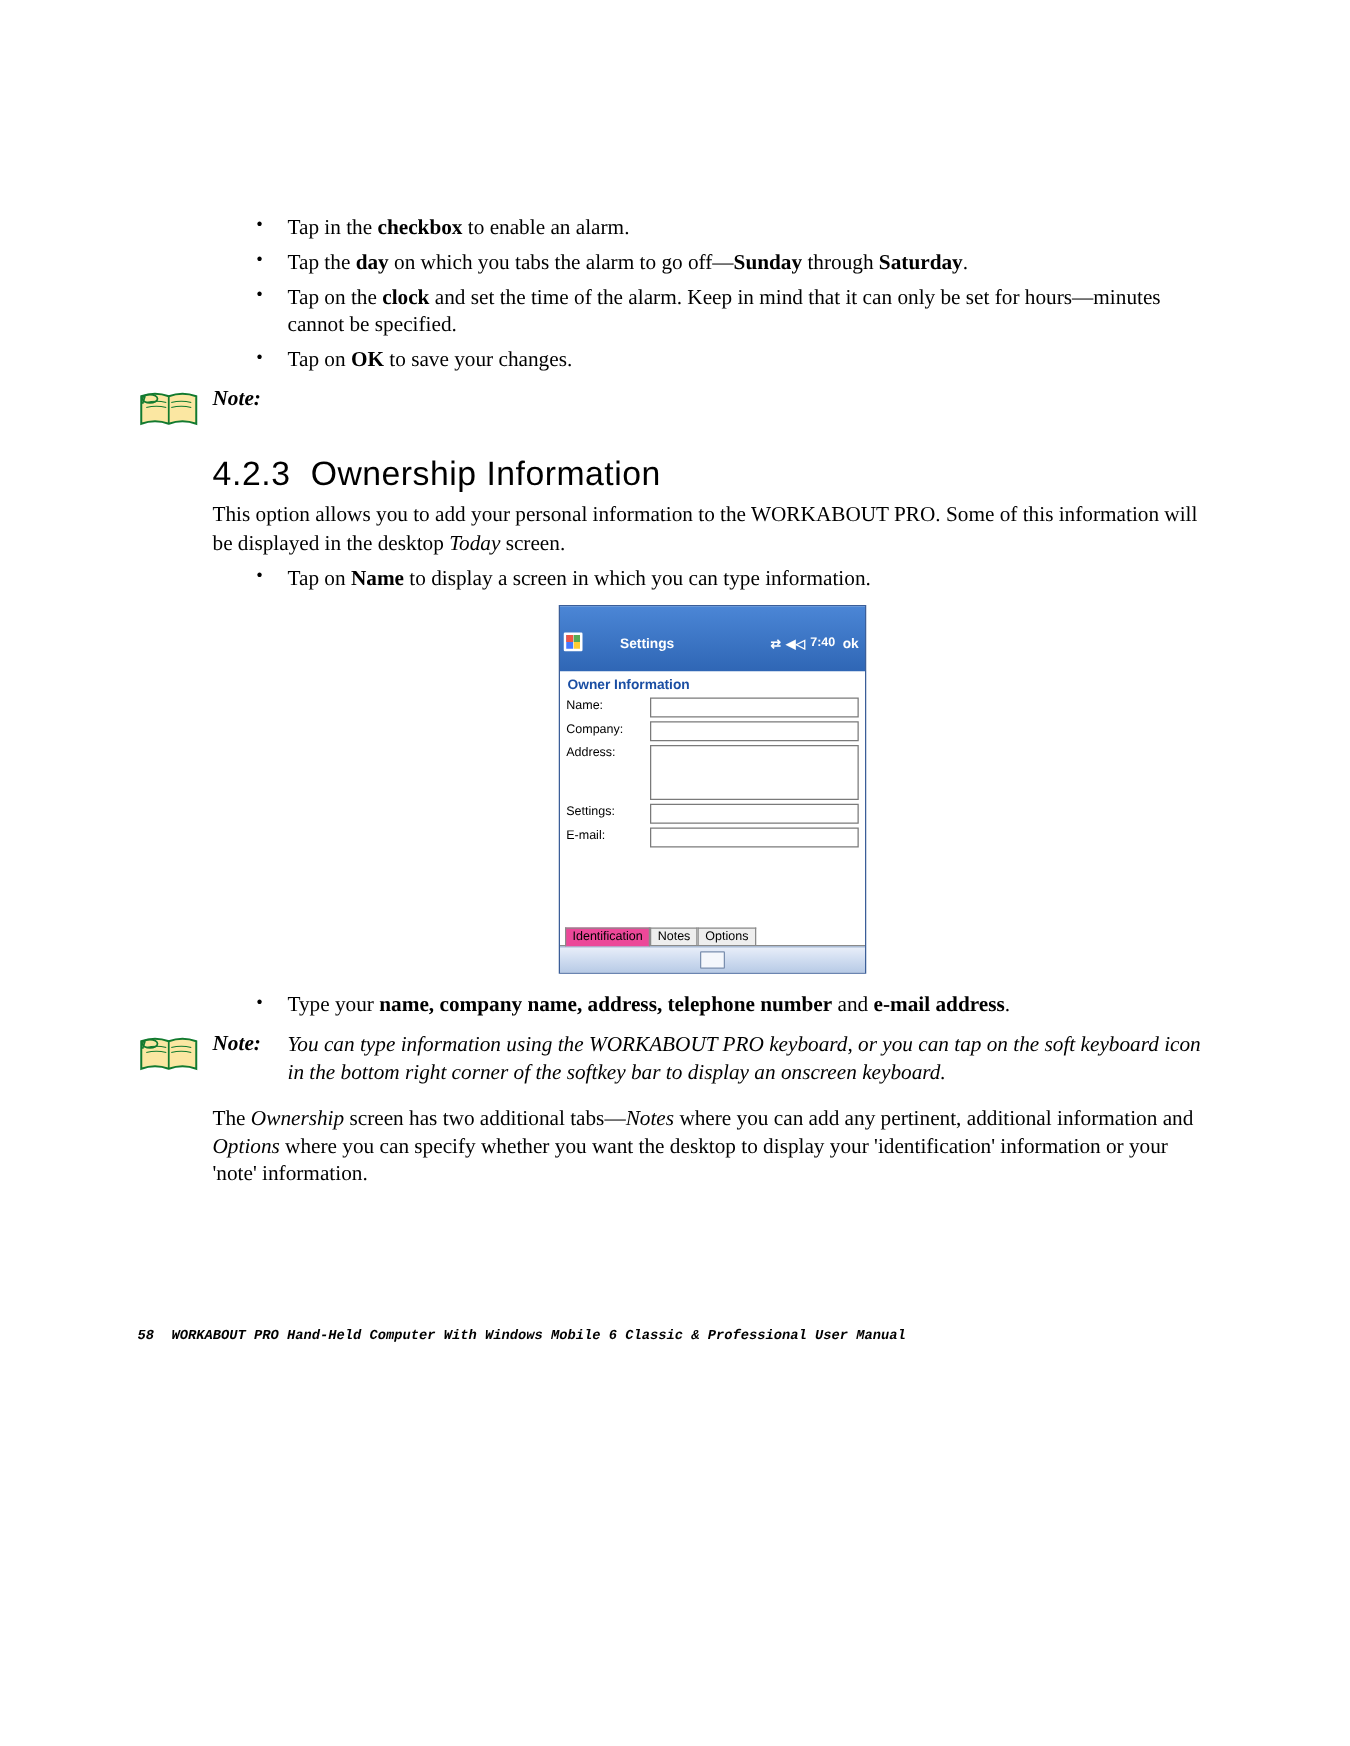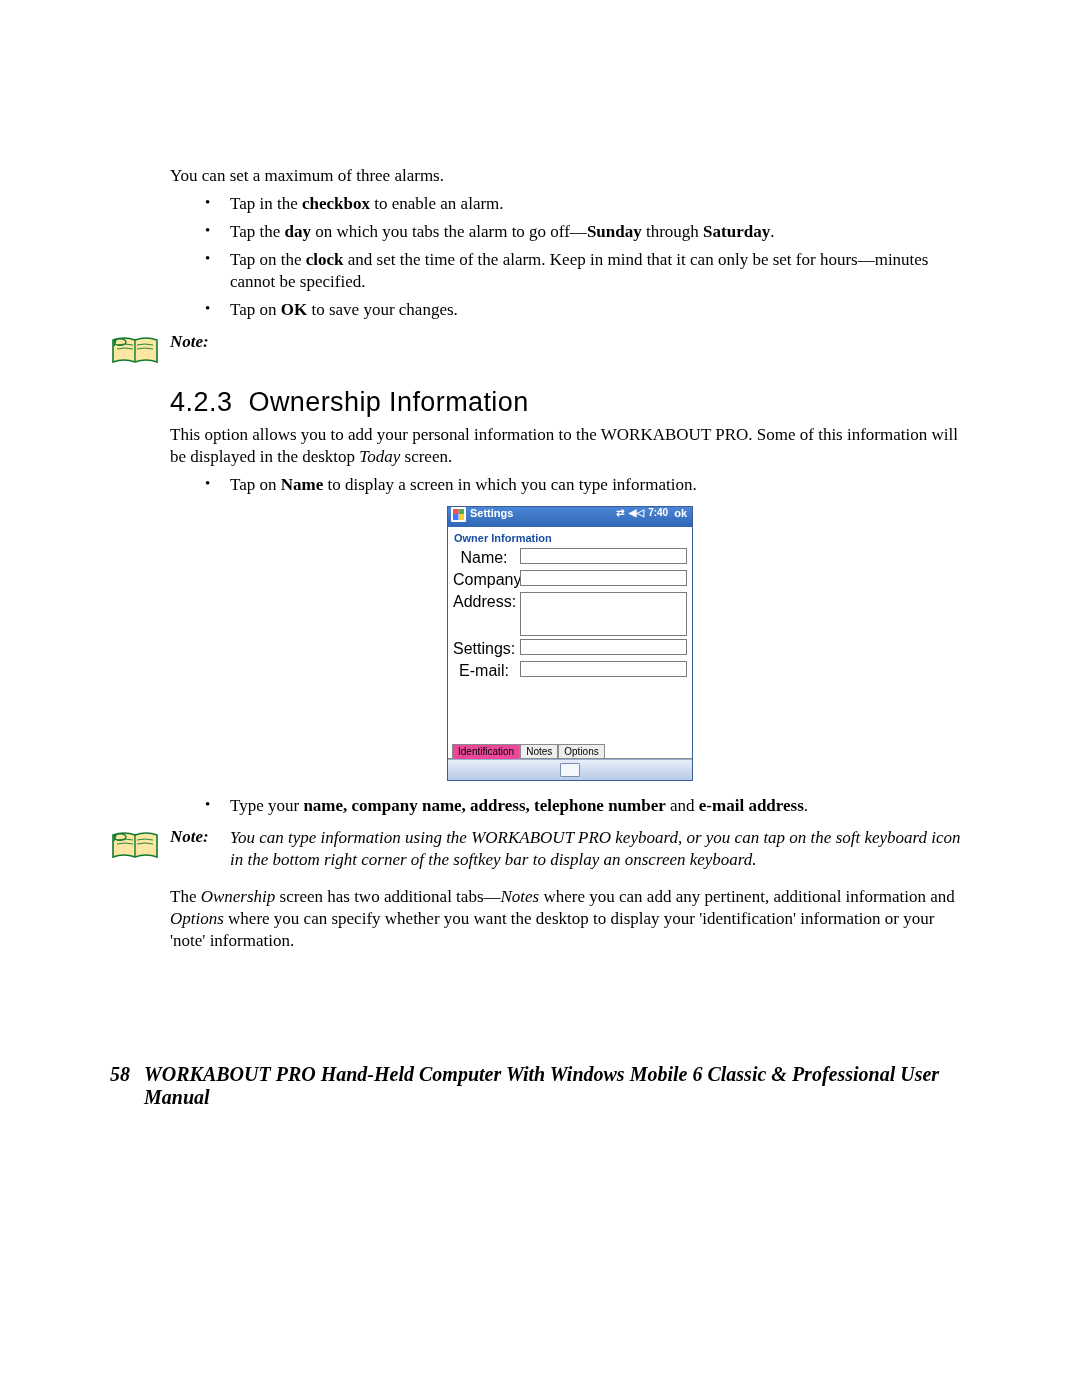--- a/index.html
+++ b/index.html
@@ -85,46 +85,46 @@
   }
   .section-heading .title {
     letter-spacing: 0.4px;
   }
   .i { font-style: italic; }
   .footer {
     position: absolute;
     left: 110px;
     top: 1063px;
     width: 860px;
-    font-family: Liberation Serif, serif;
+    font-family: Liberation Mono, monospace;
     font-style: italic;
     font-weight: bold;
-    font-size: 20px;
+    font-size: 11px;
     display: flex;
     gap: 14px;
-    justify-content: flex-end;
   }
   
   .device {
     width: 244px;
     margin: 10px auto 14px auto;
     border: 1px solid #3b5e98;
     background: #fff;
     font-family: Tahoma, Arial, sans-serif;
     font-size: 11px;
   }
   .wm-titlebar {
     height: 20px;
     background: linear-gradient(#4b86d6, #2f66b5);
     color: #fff;
     display: flex;
-    align-items: flex-start;
-    padding: 0 3px;
-    font-weight: bold;
-    font-size: 11px;
+    align-items: flex-end;
+    padding: 16px 3px;
+    font-weight: bold;
+    font-size: 11px;
+    gap: 26px;
   }
   .wm-start {
     width: 15px;
     height: 15px;
     background: #fff;
     border-radius: 1px;
     margin-right: 4px;
     position: relative;
     overflow: hidden;
   }
@@ -156,24 +156,24 @@
   .wm-form {
     padding: 0 5px 2px 5px;
   }
   .wm-row {
     display: flex;
     align-items: flex-start;
     margin-bottom: 3px;
   }
   .wm-label {
     width: 62px;
-    text-align: center;
+    text-align: left;
     padding-right: 5px;
     padding-top: 1px;
-    font-size: 16px;
+    font-size: 10px;
     color: #000;
   }
   .wm-input {
     flex: 1;
     border: 1px solid #7a7a7a;
     height: 14px;
     background: #fff;
   }
   .wm-textarea {
     flex: 1;
@@ -220,21 +220,20 @@
     border-radius: 1px;
   }
 </style>
 </head>
 <body>
 
 <div class="page">
 
 
   <div class="content">
-    <div class="para">You can set a maximum of three alarms.</div>
 
     <ul class="bullets">
       <li>
         <span>Tap in the </span><b>checkbox</b><span> to enable an alarm.</span>
       </li>
       <li>
         <span>Tap the </span><b>day</b><span> on which you tabs the alarm to go off—</span><b>Sunday</b><span> through </span><b>Saturday</b><span>.</span>
       </li>
       <li>
         <span>Tap on the </span><b>clock</b><span> and set the time of the alarm. Keep in mind that it can only be set for hours—minutes cannot be specified.</span>

